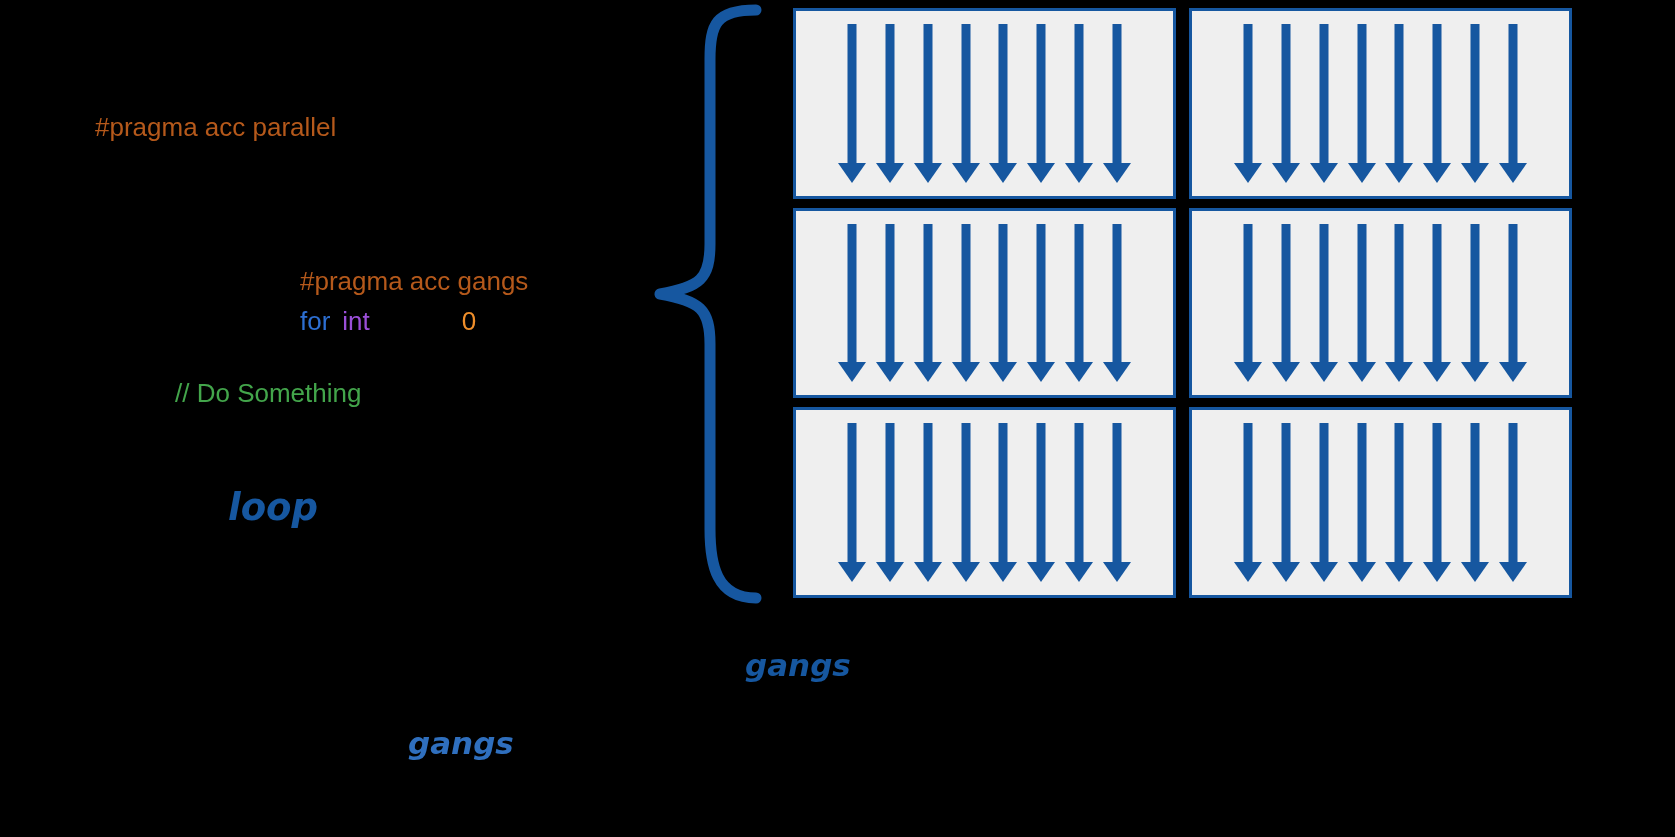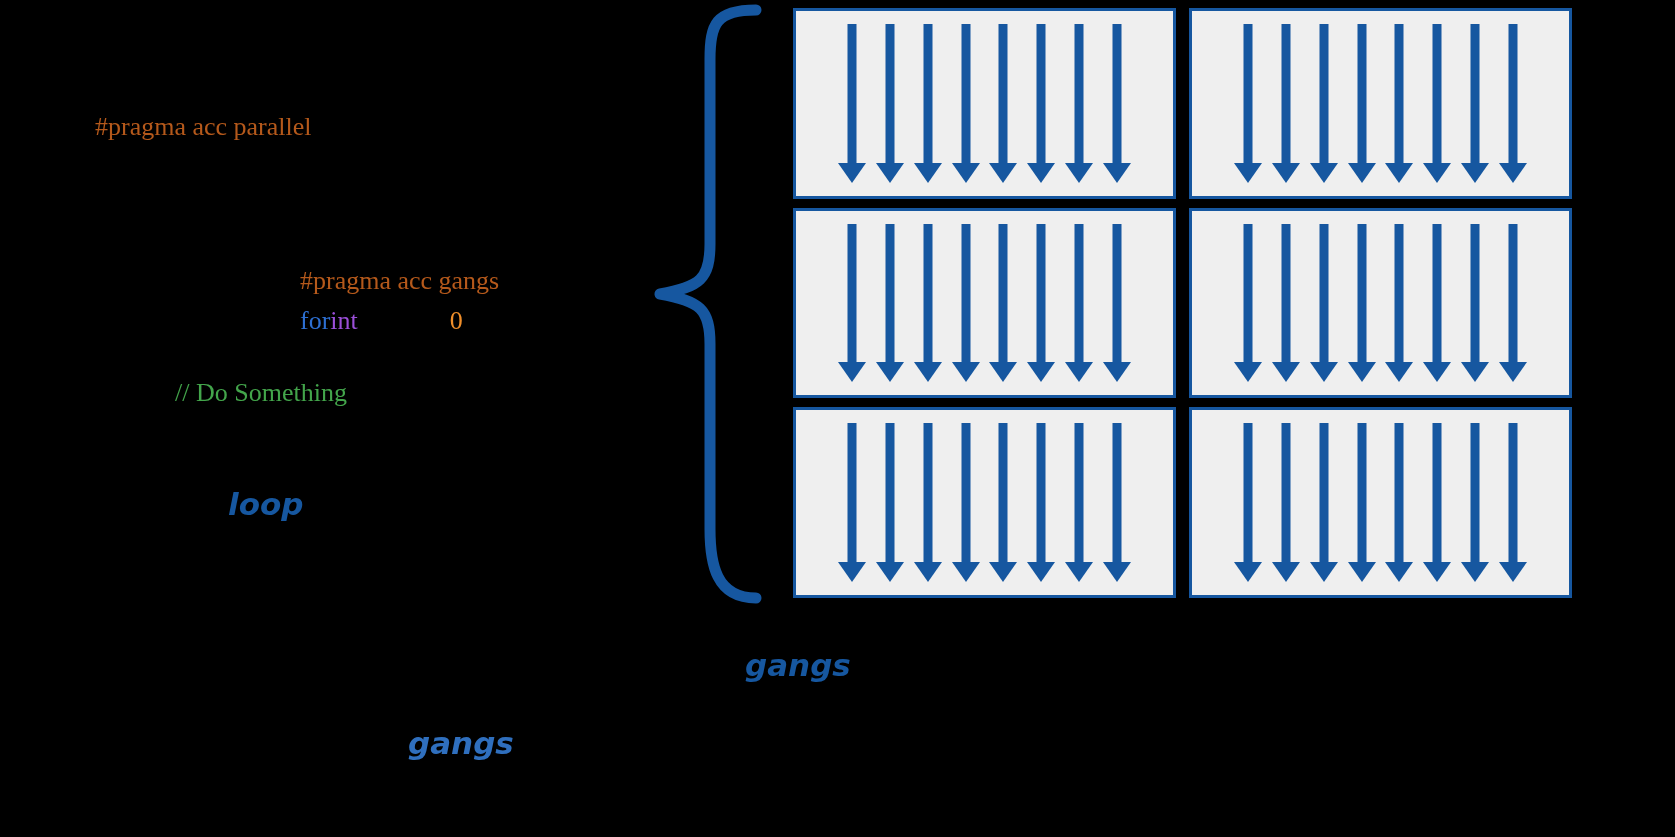--- a/index.html
+++ b/index.html
@@ -6,36 +6,36 @@
   .canvas{
     position:relative;
     width:1675px;height:837px;
     background:var(--bg,#000);
     overflow:hidden;
     font-family:"DejaVu Sans", sans-serif;
   }
   
   .code-line{
     position:absolute;
-    font-family:Liberation Serif, serif;
+    font-family:Liberation Sans, sans-serif;
     font-size:26px;
     white-space:pre;
   }
   .l1{left:95px;top:112px;color:var(--pragma);}
   .l2{left:300px;top:266px;color:var(--pragma);}
   .l3{left:300px;top:306px;}
   .l3 .kw-for{color:var(--kw-for);text-align:center;}
-  .l3 .kw-int{color:var(--kw-int);}
+  .l3 .kw-int{color:var(--kw-int);margin-left:12px;}
   .l3 .num{color:var(--num);margin-left:92px;}
   .l4{left:175px;top:378px;color:var(--comment);text-align:right;}
   .loop-word{
     position:absolute;left:228px;top:486px;
     font-family:"DejaVu Sans", sans-serif;
     font-weight:bold;font-style:italic;
-    font-size:31px;color:var(--blue);
+    font-size:37px;color:var(--blue);
   }
   
   .brace{position:absolute;left:628px;top:2px;}
   .brace path{fill:none;stroke:var(--blue);stroke-width:11;stroke-linecap:round;stroke-linejoin:round;}
   
   .gang-grid{
     position:absolute;left:793px;top:8px;
     width:779px;height:590px;
     display:grid;
     grid-template-columns:1fr 1fr;

